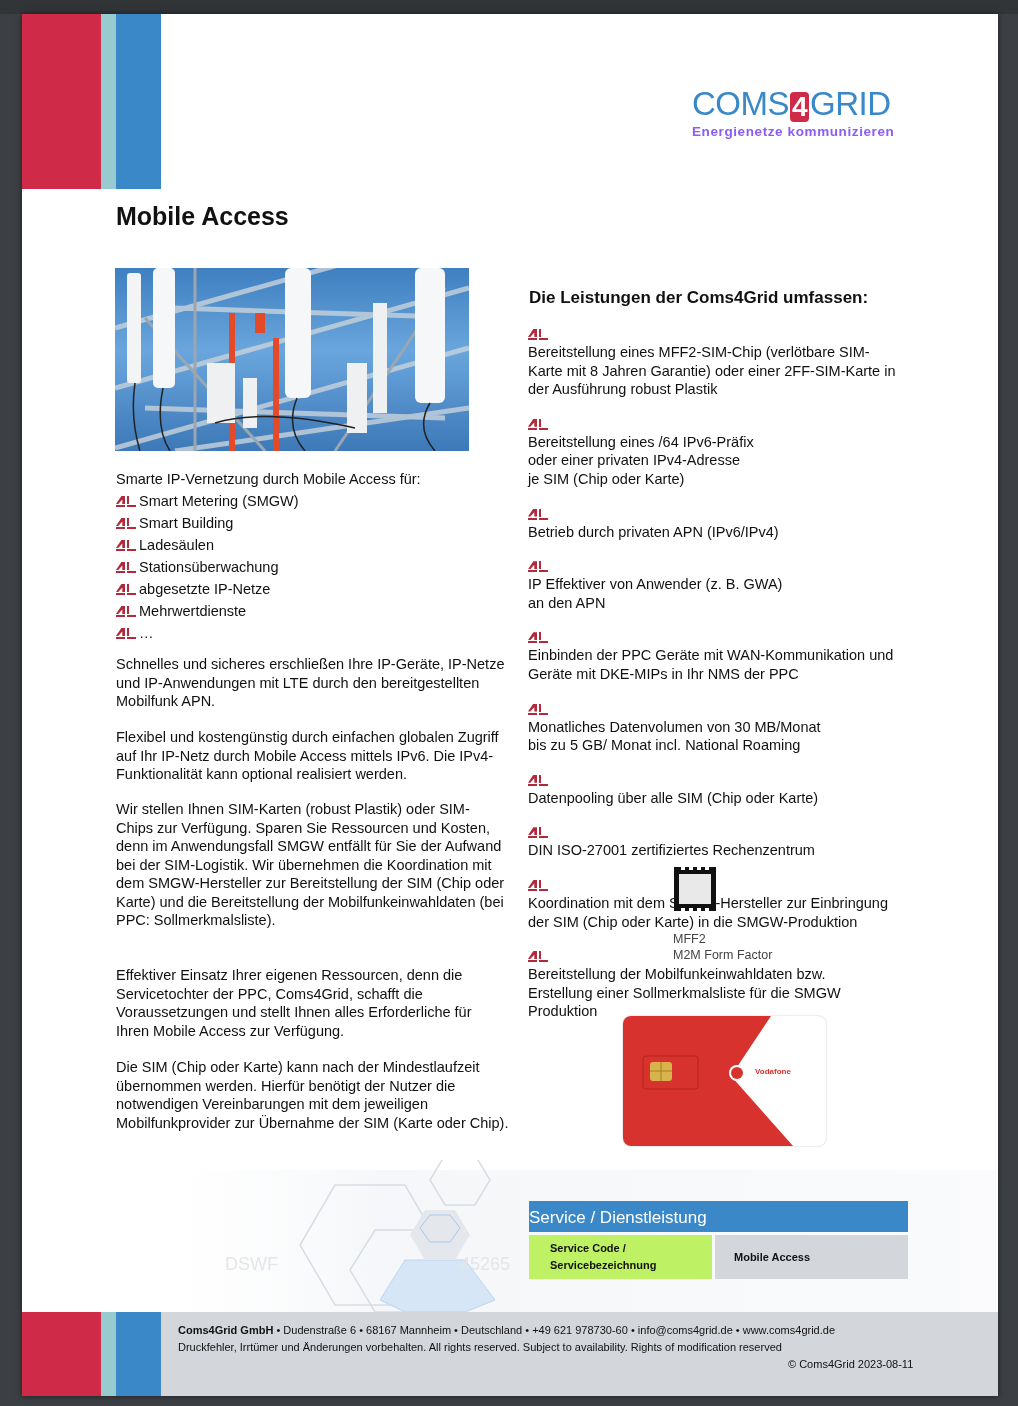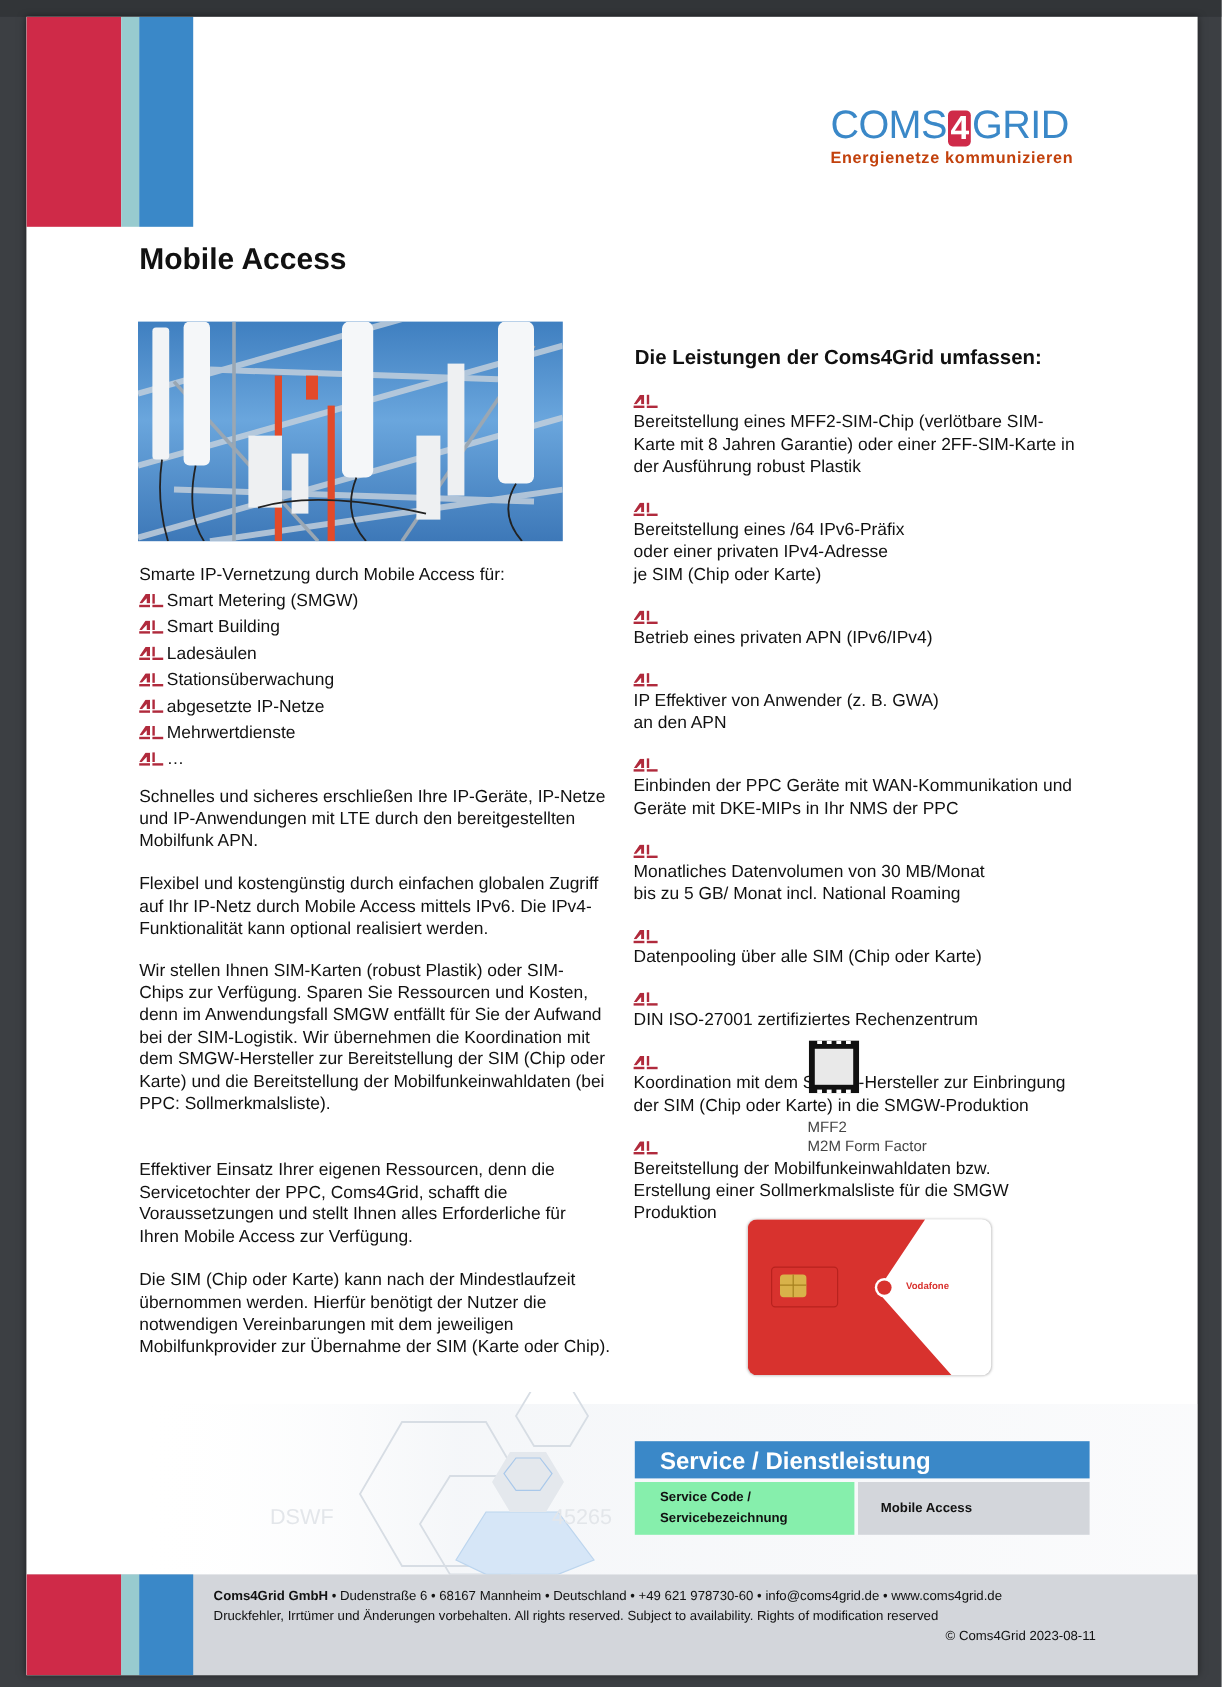--- a/index.html
+++ b/index.html
@@ -6,43 +6,43 @@
   body{width:1018px;height:1406px;background:#3c3f43;position:relative;overflow:hidden;font-family:"Liberation Sans",sans-serif;color:#111;}
   .topbar{position:absolute;left:0;top:0;width:1018px;height:14px;background:#323538;}
   .page{position:absolute;left:22px;top:14px;width:976px;height:1382px;background:#fff;box-shadow:0 0 6px rgba(0,0,0,.5);overflow:hidden;}
   .stripe{position:absolute;}
   .s-red{background:#cf2a48;}
   .s-teal{background:#98cbcf;}
   .s-blue{background:#3a88c8;}
   .logo{position:absolute;left:670px;top:72px;width:220px;}
   .logo-main{font-size:33px;font-weight:normal;color:#3a88c8;letter-spacing:-0.5px;white-space:nowrap;display:flex;align-items:flex-end;line-height:36px;}
   .logo-four{display:inline-block;background:#cf2a48;color:#fff;border-radius:4px;font-size:28px;line-height:30px;padding:0 2px;margin:0 1px;font-weight:bold;}
-  .logo-sub{font-size:13.5px;font-weight:bold;color:#c2410c;letter-spacing:0.6px;margin-top:2px;white-space:nowrap;}
+  .logo-sub{font-size:13.5px;font-weight:bold;color:#8b5cf6;letter-spacing:0.6px;margin-top:2px;white-space:nowrap;}
   h1{position:absolute;left:94px;top:188px;margin:0;font-size:25px;font-weight:bold;color:#111;}
   .photo{position:absolute;left:93px;top:254px;width:354px;height:183px;overflow:hidden;background:linear-gradient(180deg,#3f7fc0 0%,#6aa6dd 45%,#3d78b8 100%);}
   .intro{position:absolute;left:94px;top:454px;font-size:14.5px;line-height:22px;}
   .bul{display:inline-block;width:14px;height:11px;position:relative;margin-right:9px;vertical-align:-1px;}
   .bul::before{content:"";position:absolute;left:0;top:0;width:9px;height:8px;background:#b02a3c;clip-path:polygon(0 100%,60% 0,100% 0,100% 100%,70% 100%,70% 45%,25% 100%);}
   .bul::after{content:"";position:absolute;left:0;top:9px;width:9px;height:2px;background:#b02a3c;box-shadow:11px 0 0 #b02a3c;}
   .bul .bar{position:absolute;left:11px;top:0;width:2px;height:8px;background:#b02a3c;}
   .ulist{list-style:none;margin:0;padding:0;}
   .ulist li{font-size:14.5px;line-height:22px;}
   .para{position:absolute;left:94px;width:400px;font-size:14.5px;line-height:18.5px;margin:0;}
   h2{position:absolute;left:507px;top:274px;margin:0;font-size:17px;font-weight:bold;}
   .rlist{position:absolute;left:506px;top:311px;width:400px;list-style:none;margin:0;padding:0;}
   .rlist li{display:flex;font-size:14.5px;line-height:18.6px;margin-bottom:16px;flex-direction:column;}
   .rlist li .bul{flex:0 0 14px;margin-top:4px;margin-right:9px;}
   .chip{position:absolute;left:652px;top:853px;width:42px;height:44px;}
   .chip-label{position:absolute;left:651px;top:918px;font-size:12.5px;line-height:15.5px;color:#444;}
   .sim{position:absolute;left:601px;top:1002px;width:203px;height:130px;border-radius:8px;overflow:hidden;background:#fff;box-shadow:0 0 2px rgba(0,0,0,.25);}
   .hexbg{position:absolute;left:93px;top:1146px;width:883px;height:152px;}
   .svc{position:absolute;left:507px;top:1187px;width:379px;}
-  .svc-head{background:#3a88c8;color:#fff;font-weight:bold;font-size:20px;height:31px;line-height:34px;padding-left:21px;}
+  .svc-head{background:#3a88c8;color:#fff;font-weight:normal;font-size:17px;height:31px;line-height:34px;}
   .svc-row{display:flex;margin-top:3px;height:44px;}
-  .svc-cell1{background:#86efac;width:183px;font-size:11px;font-weight:bold;line-height:17px;padding:5px 0 0 21px;box-sizing:border-box;}
+  .svc-cell1{background:#bef264;width:183px;font-size:11px;font-weight:bold;line-height:17px;padding:5px 0 0 21px;box-sizing:border-box;}
   .svc-cell2{background:#d3d6db;flex:1;margin-left:3px;font-size:11px;font-weight:bold;padding-left:19px;line-height:44px;}
   .footer{position:absolute;left:0;top:1298px;width:976px;height:84px;background:#d3d6db;}
   .f1{position:absolute;left:156px;top:1310px;font-size:11px;white-space:nowrap;color:#111;}
   .f2{position:absolute;left:156px;top:1327px;font-size:11px;white-space:nowrap;color:#111;}
   .f3{position:absolute;left:766px;top:1344px;font-size:11px;white-space:nowrap;color:#111;}
 </style>
 </head>
 <body>
 
 <div class="topbar"></div>
@@ -132,21 +132,21 @@
           <span class="bar"></span>
         </span>
         <span style="white-space:pre-line;">Bereitstellung eines /64 IPv6-Präfix
 oder einer privaten IPv4-Adresse
 je SIM (Chip oder Karte)</span>
       </li>
     <li>
         <span class="bul">
           <span class="bar"></span>
         </span>
-        <span>Betrieb eines privaten APN (IPv6/IPv4)</span>
+        <span>Betrieb durch privaten APN (IPv6/IPv4)</span>
       </li>
     <li>
         <span class="bul">
           <span class="bar"></span>
         </span>
         <span style="white-space:pre-line;">IP Effektiver von Anwender (z. B. GWA)
 an den APN</span>
       </li>
     <li>
         <span class="bul">

